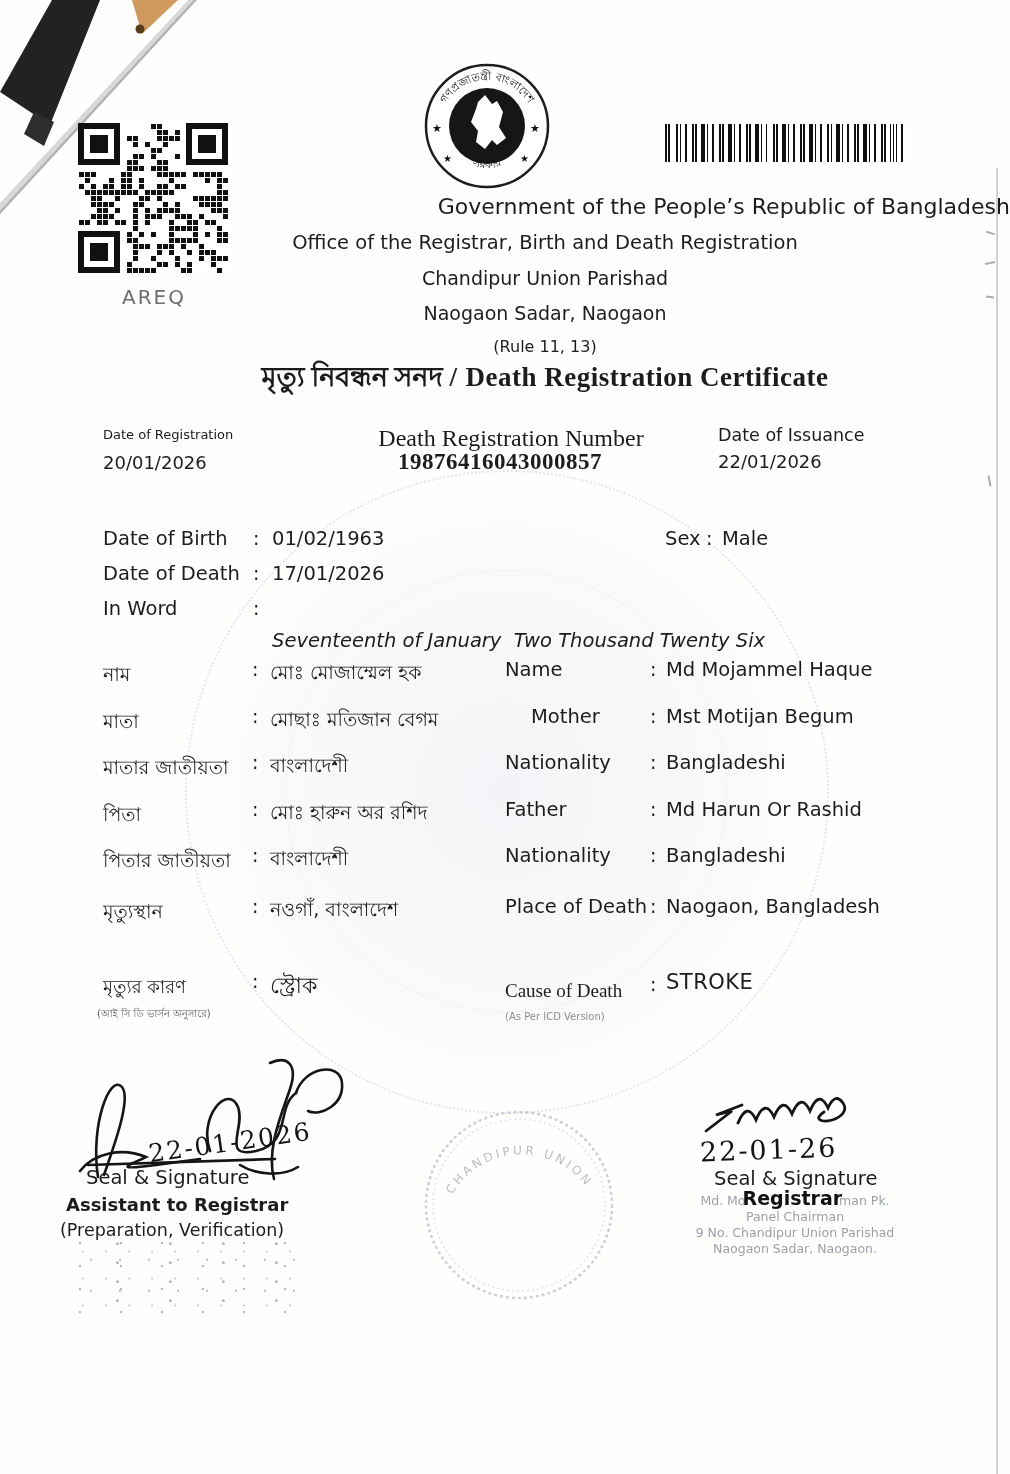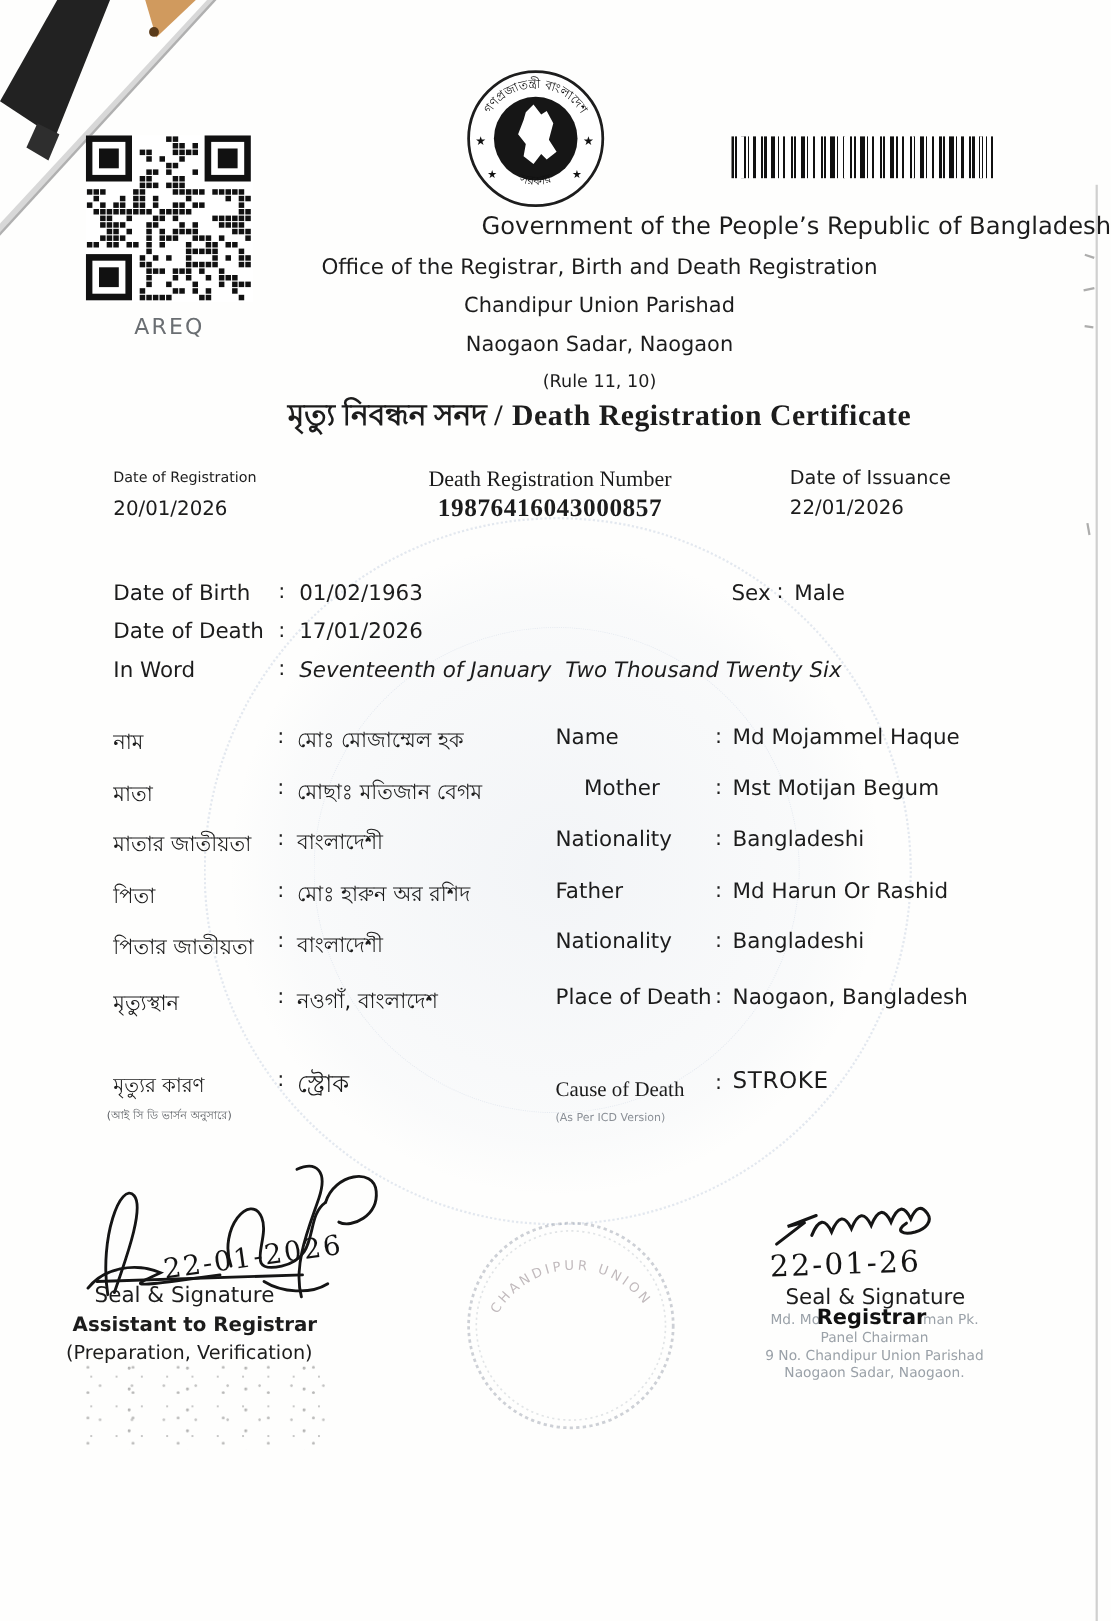--- a/index.html
+++ b/index.html
@@ -3,21 +3,21 @@
 <meta charset="utf-8">
 <style>
   html,body{margin:0;padding:0;background:#e8e8e8;}
   .page{position:relative;width:1010px;height:1474px;background:#fefefdff;overflow:hidden;
         font-family:"DejaVu Sans","Liberation Sans",sans-serif;color:#1c1c1c;margin:0 auto;}
   .abs{position:absolute;}
   .center{text-align:center;}
   .hline{position:absolute;left:80px;width:930px;text-align:center;white-space:nowrap;}
   .serif{font-family:"Liberation Serif","DejaVu Serif",serif;}
   .bold{font-weight:700;}
-  .italic{font-style:italic;}
+  .italic{font-style:italic;margin-top:32px;}
   .gray{color:#6a6e72;}
   .hand{font-family:"DejaVu Serif",serif;letter-spacing:2px;color:#141414;}
   .notesm{font-size:10px;color:#5c6065;}
   .rowlbl{font-size:19px;}
   .rowval{font-size:19.5px;}
   .colon{font-size:19px;}
   .barcode{background-image:
     repeating-linear-gradient(90deg, transparent 0 9px, #fff 9px 11px, transparent 11px 31px),
     repeating-linear-gradient(90deg,#111 0 2px,#fff 2px 3px,#111 3px 5px,#fff 5px 9px,#111 9px 13px,#fff 13px 15px,#111 15px 16px,#fff 16px 20px,#111 20px 22px,#fff 22px 27px);}
   .wm-ring{border-radius:50%;border:2px dotted rgba(120,145,185,0.20);}
@@ -297,29 +297,29 @@
     <text x="20" y="100" font-size="10" fill="#111">★</text>
     <text x="97" y="100" font-size="10" fill="#111">★</text>
   </svg>
 
   <div class="abs barcode" style="left:665px;top:124px;width:243px;height:38px;"></div>
 
   <div class="hline" style="top:194px;font-size:22px;text-align:right;">Government of the People’s Republic of Bangladesh</div>
   <div class="hline" style="top:231px;font-size:19.5px;">Office of the Registrar, Birth and Death Registration</div>
   <div class="hline" style="top:267px;font-size:19px;">Chandipur Union Parishad</div>
   <div class="hline" style="top:302px;font-size:19px;">Naogaon Sadar, Naogaon</div>
-  <div class="hline" style="top:337px;font-size:16px;">(Rule 11, 10)</div>
+  <div class="hline" style="top:337px;font-size:16px;">(Rule 11, 13)</div>
   <div class="hline" style="top:356px;font-size:27px;">
     <span class="serif bold">মৃত্যু নিবন্ধন সনদ /</span>
     <span class="serif bold" style="letter-spacing:.5px;">Death Registration Certificate</span>
   </div>
 
   <div class="abs" style="left:103px;top:427px;font-size:13px;">Date of Registration</div>
   <div class="abs" style="left:103px;top:452px;font-size:18px;">20/01/2026</div>
-  <div class="abs serif center" style="left:330px;top:425px;width:340px;font-size:20px;text-align:center;">Death Registration Number</div>
+  <div class="abs serif center" style="left:341px;top:425px;width:340px;font-size:24px;text-align:center;">Death Registration Number</div>
   <div class="abs serif bold center" style="left:330px;top:449px;width:340px;font-size:23px;letter-spacing:.5px;">19876416043000857</div>
   <div class="abs" style="left:718px;top:425px;font-size:17.5px;">Date of Issuance</div>
   <div class="abs" style="left:718px;top:451px;font-size:18px;">22/01/2026</div>
 
   <div class="abs rowval" style="left:103px;top:527px;">Date of Birth</div>
   <div class="abs colon" style="left:253px;top:527px;">:</div>
   <div class="abs rowval" style="left:272px;top:527px;">01/02/1963</div>
   <div class="abs rowval" style="left:665px;top:527px;">Sex</div>
   <div class="abs colon" style="left:706px;top:527px;">:</div>
   <div class="abs rowval" style="left:722px;top:527px;">Male</div>

